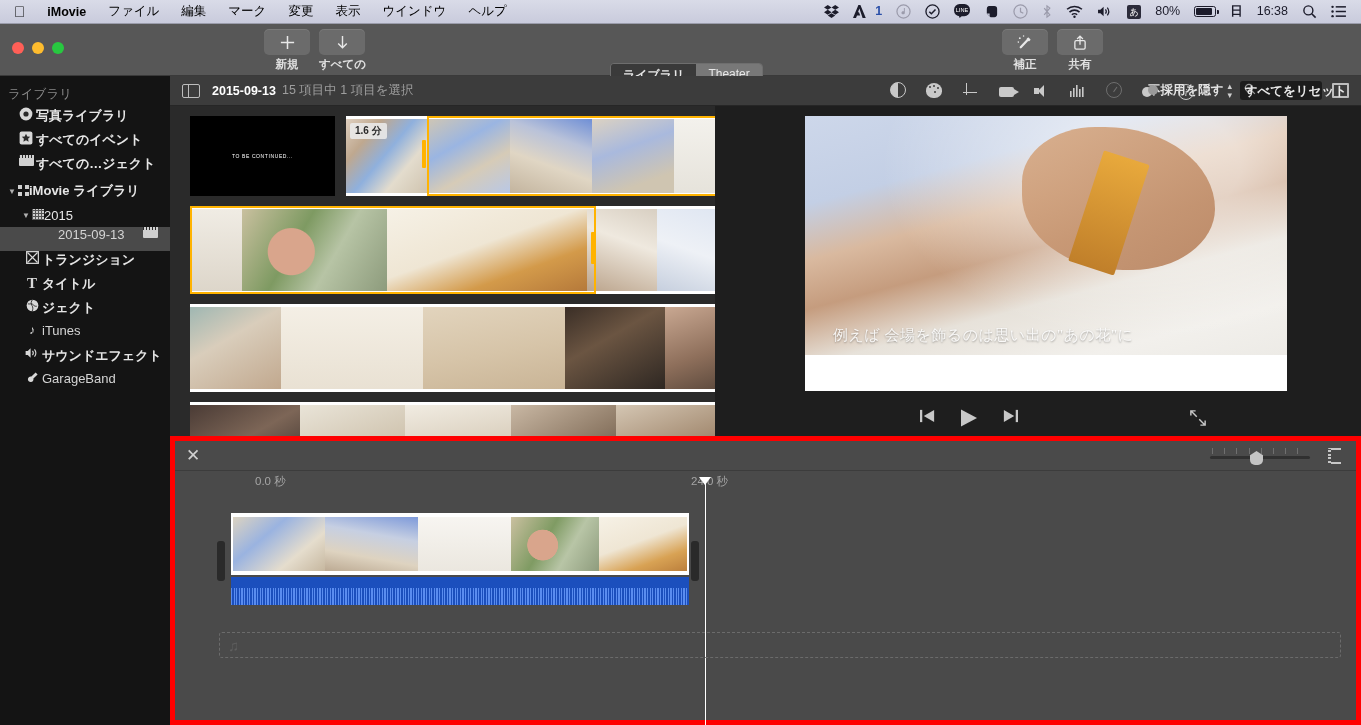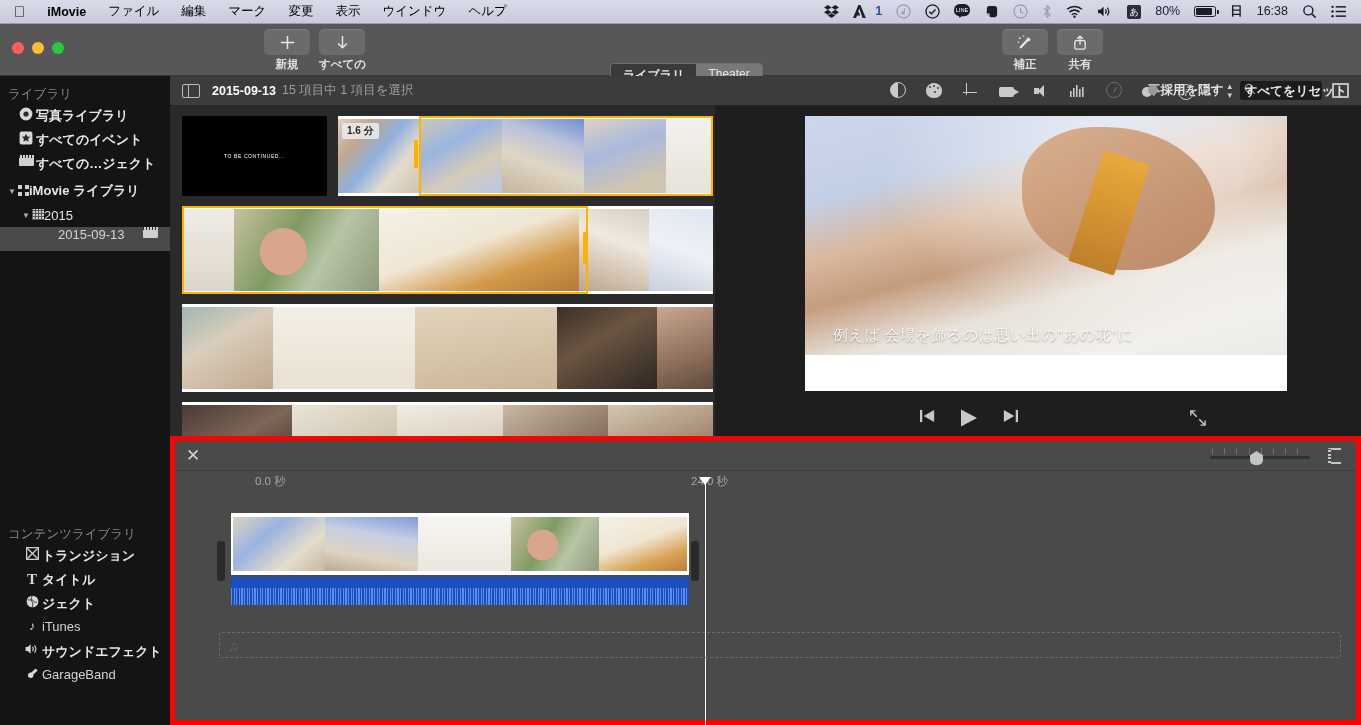--- a/index.html
+++ b/index.html
@@ -185,21 +185,21 @@
   .spk { display:inline-block; position:relative; width:16px; height:12px; }
   .spk::before{content:"";position:absolute;left:0;top:3px;width:5px;height:6px;background:#c9c9c9;}
   .spk::after{content:"";position:absolute;left:4px;top:0;border-top:6px solid transparent;
     border-bottom:6px solid transparent;border-right:6px solid #c9c9c9;}
 
   
   #browser {
     position: absolute; left: 170px; top: 106px; width: 545px; height: 330px;
     background: #2a2a2a; overflow: hidden;
   }
-  .strip-wrap { position: absolute; background: #fff; }
+  .strip-wrap { position: absolute; background: #fff; margin-left: 8px; }
 
   
   #viewer {
     position: absolute; left: 715px; top: 106px; width: 646px; height: 330px;
     background: #1e1e1e;
   }
   #vidbox {
     position: absolute; left: 90px; top: 10px; width: 482px; height: 275px;
     overflow: hidden; background:#cfd8e8;
   }
@@ -459,21 +459,20 @@
     <span class="sb-disc">▼</span>
     <span class="ic"><span class="cal-ico"></span></span>
     <span>2015</span>
   </div>
 
   <div class="sb-item sel plain" style="padding-left:58px;justify-content:space-between;padding-right:10px;">
     <span>2015-09-13</span>
     <span class="ic"><span class="film-ico"></span></span>
   </div>
 
-  <div class="sb-head" style="margin-top:265px;">コンテンツライブラリ</div>
 
   <div class="sb-item" style="padding-left:22px;">
     <span class="ic">
       <svg width="13" height="13" viewBox="0 0 14 14">
           <rect x="0.7" y="0.7" width="12.6" height="12.6" fill="none" stroke="#d8d8d8" stroke-width="1.3"></rect>
           <path d="M1.6 1.6l10.8 10.8M12.4 1.6L1.6 12.4" stroke="#d8d8d8" stroke-width="1.3"></path>
         </svg>
     </span>
     <span>トランジション</span>
   </div>

